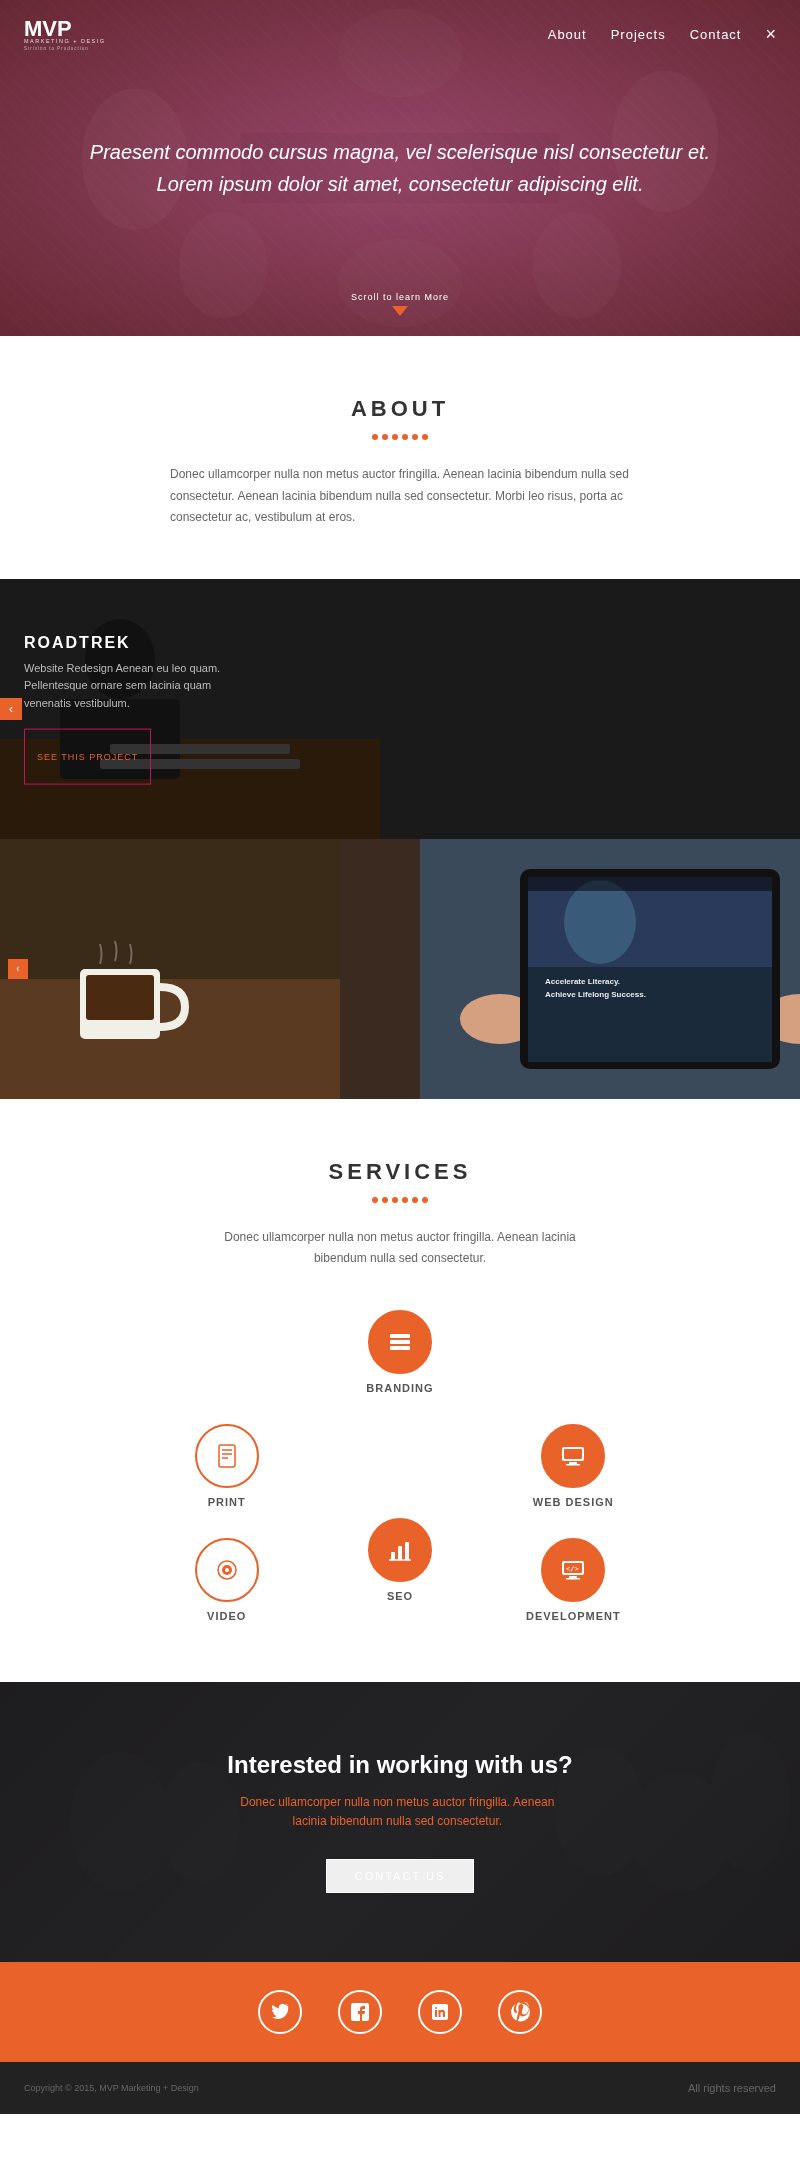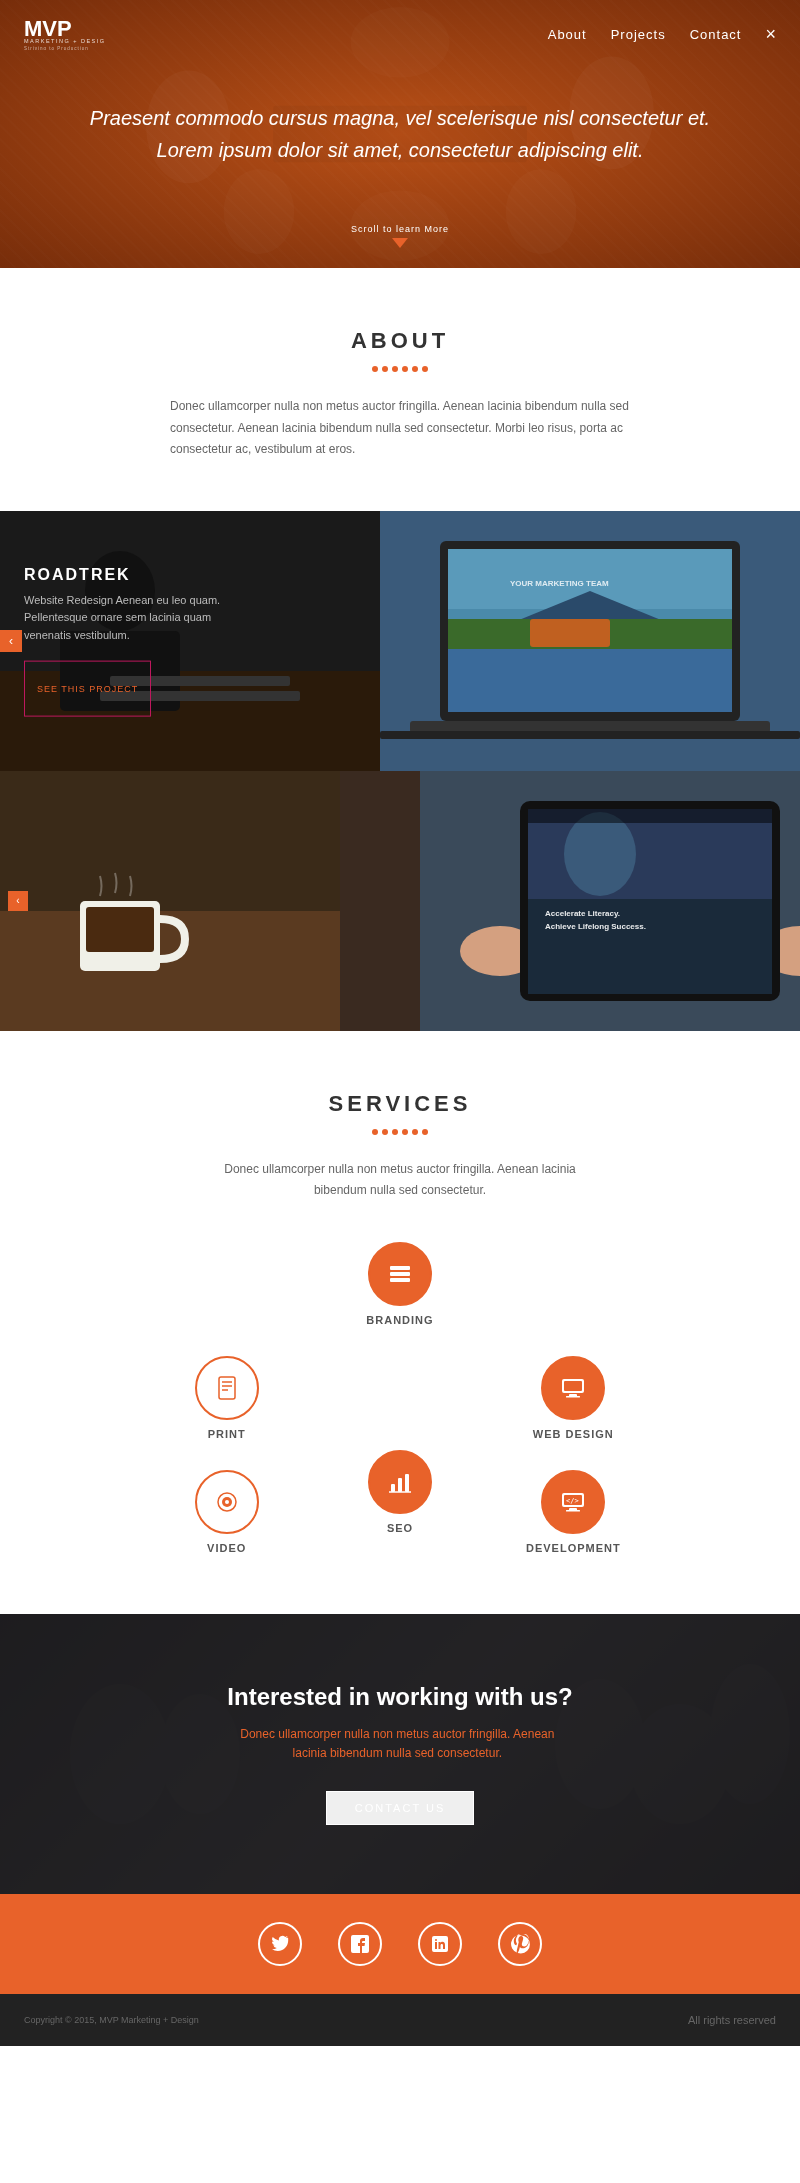--- a/index.html
+++ b/index.html
@@ -20,22 +20,22 @@
       color: #fff;
       text-decoration: none;
       font-size: 13px;
       letter-spacing: 1px;
     }
     .nav-close { color: #fff; font-size: 18px; cursor: pointer; }
 
     
     .hero {
       width: 800px;
-      height: 268px;
-      background: #c2410c;
+      height: 336px;
+      background: #6d28d9;
       position: relative;
       display: flex;
       align-items: center;
       justify-content: center;
       overflow: hidden;
     }
     .hero-bg {
       position: absolute;
       inset: 0;
       background:
@@ -457,43 +457,20 @@
       <rect width="380" height="260" fill="#1a1a1a"></rect>
 
       <rect x="0" y="160" width="380" height="100" fill="#2a1a0a"></rect>
 
       <ellipse cx="120" cy="80" rx="35" ry="40" fill="#111"></ellipse>
       <rect x="60" y="120" width="120" height="80" rx="5" fill="#111"></rect>
 
       <rect x="100" y="180" width="200" height="10" rx="2" fill="#333"></rect>
       <rect x="110" y="165" width="180" height="10" rx="2" fill="#333"></rect>
     </svg>
-  </div>
-  <div class="project-img-right">
-    <div class="laptop-mockup">
-      <svg width="420" height="260" viewBox="0 0 420 260" xmlns="http://www.w3.org/2000/svg">
-        <rect width="420" height="260" fill="#3a5a7a"></rect>
-
-        <rect x="60" y="30" width="300" height="180" rx="6" fill="#222"></rect>
-        <rect x="68" y="38" width="284" height="163" fill="#3a6a9a"></rect>
-
-        <rect x="68" y="38" width="284" height="100" fill="#4a8aaa"></rect>
-        <rect x="68" y="38" width="284" height="60" fill="#5a9aba"></rect>
-
-        <polygon points="68,138 210,80 352,138" fill="#2a4a6a"></polygon>
-        <rect x="68" y="108" width="284" height="30" fill="#3a6a2a"></rect>
-
-        <rect x="150" y="108" width="80" height="28" rx="3" fill="#c06020"></rect>
-
-        <rect x="30" y="210" width="360" height="12" rx="3" fill="#333"></rect>
-        <rect x="0" y="220" width="420" height="8" rx="2" fill="#222"></rect>
-
-        <text x="130" y="75" font-size="8" fill="rgba(255,255,255,0.8)" font-family="Arial" font-weight="bold">YOUR MARKETING TEAM</text>
-      </svg>
-    </div>
   </div>
   <div class="project-info">
     <div class="project-title">ROADTREK</div>
     <p class="project-desc">Website Redesign Aenean eu leo quam. Pellentesque ornare sem lacinia quam venenatis vestibulum.</p>
     <span class="project-btn">SEE THIS PROJECT</span>
   </div>
   <div class="arrow-nav left">‹</div>
 </div>
 
 <div class="coffee-bg">

